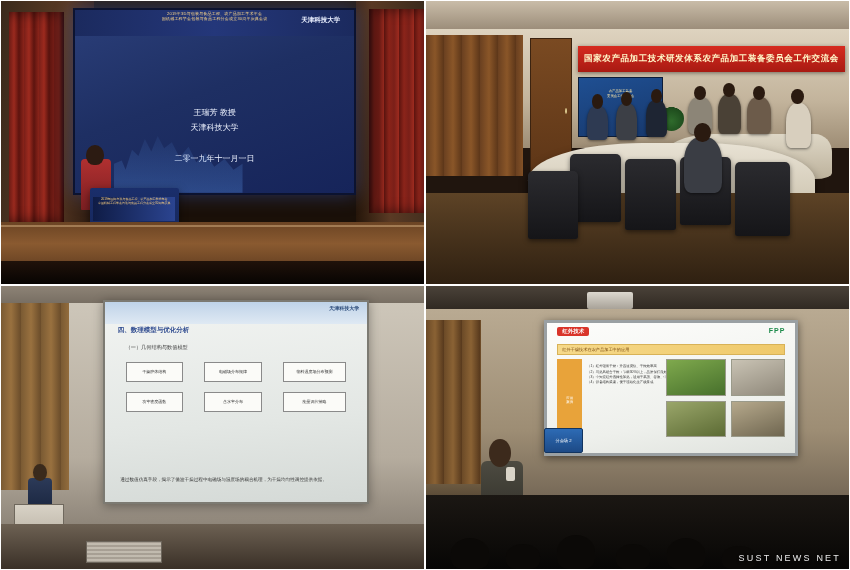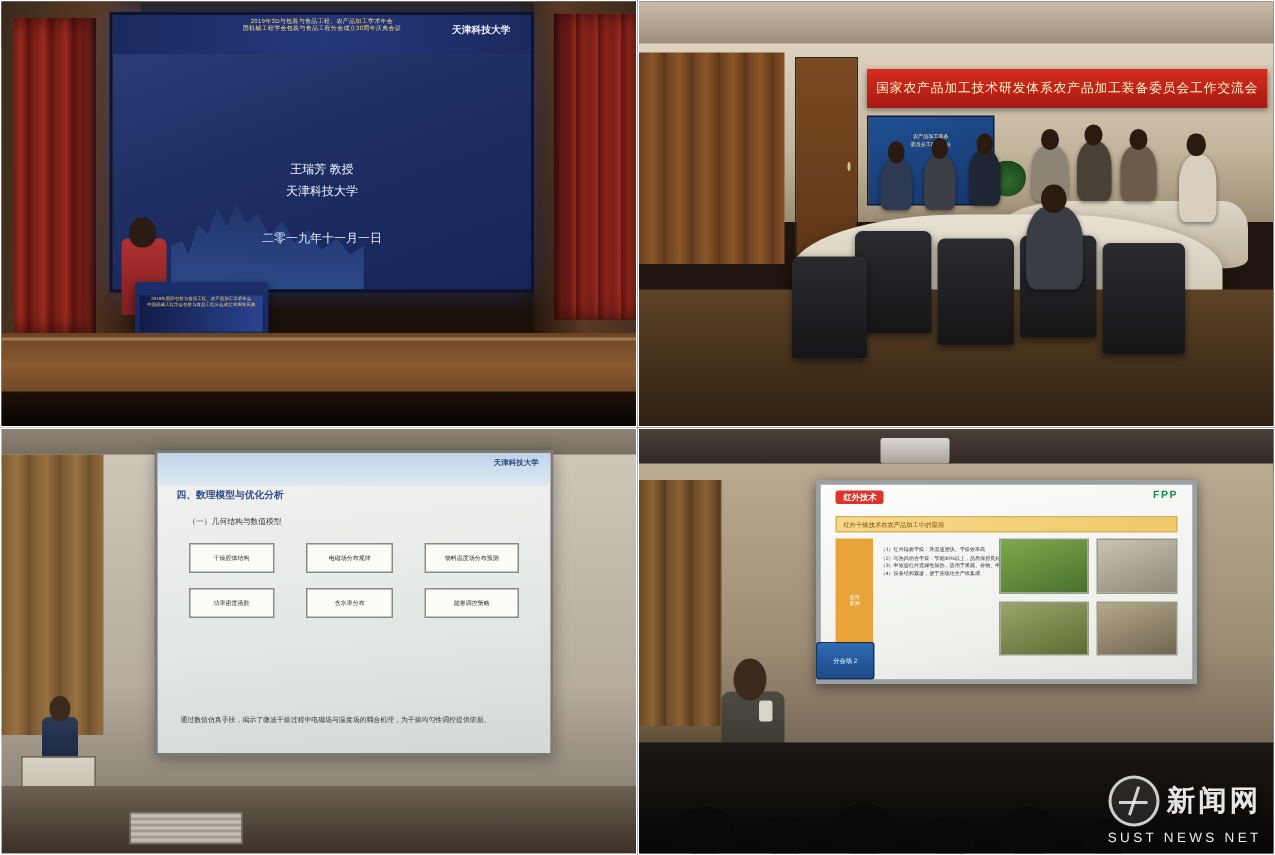--- a/index.html
+++ b/index.html
@@ -145,21 +145,21 @@
     background: linear-gradient(180deg,#7a4a22 0%,#5e3617 100%);
     border: 1px solid #3b2310;
   }
   .p2 .door-knob {
     position: absolute; right: 10%; top: 52%; width: 5%; height: 4%;
     background: #d8c48a; border-radius: 50%;
   }
   .p2 .banner {
     position: absolute; left: 36%; top: 16%; width: 63%; height: 9%;
     background: linear-gradient(180deg,#d62b20 0%, #a81a12 100%);
-    color: #fff7c8; font-size: 8.5px; font-weight: normal;
+    color: #fff7c8; font-size: 8.5px; font-weight: bold;
     display: flex; align-items: center; justify-content: center;
     letter-spacing: .6px; box-shadow: 0 1px 4px rgba(0,0,0,.45);
     overflow: hidden; white-space: nowrap;
   }
   .p2 .proj-screen {
     position: absolute; left: 36%; top: 27%; width: 20%; height: 21%;
     background: linear-gradient(165deg,#1f4f92 0%, #17386c 100%);
     border: 1px solid #0c1c38;
   }
   .p2 .proj-screen .pstext {
@@ -535,21 +535,17 @@
 
     <div class="audience"></div>
     <div class="aud-head" style="left:6%;width:9%;height:11%;"></div>
     <div class="aud-head" style="left:19%;width:8%;height:9%;"></div>
     <div class="aud-head" style="left:31%;width:9%;height:12%;"></div>
     <div class="aud-head" style="left:45%;width:8%;height:9%;"></div>
     <div class="aud-head" style="left:57%;width:9%;height:11%;"></div>
     <div class="aud-head" style="left:70%;width:8%;height:8%;"></div>
 
     <div class="watermark">
-      <div class="wm-row">
-        <div class="wm-circle"></div>
-        <div class="wm-cn">新闻网</div>
-      </div>
       <div class="wm-en">SUST NEWS NET</div>
     </div>
   </div>
 
 </div>
 
 </body></html>

